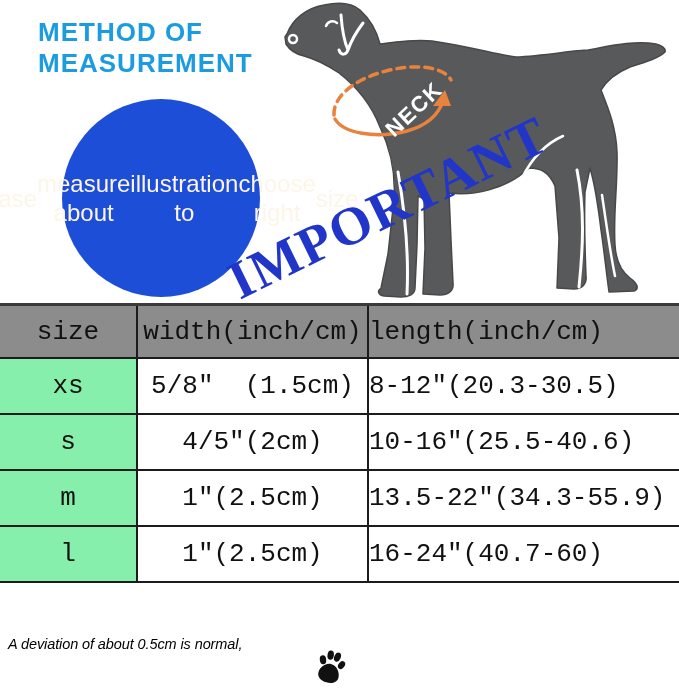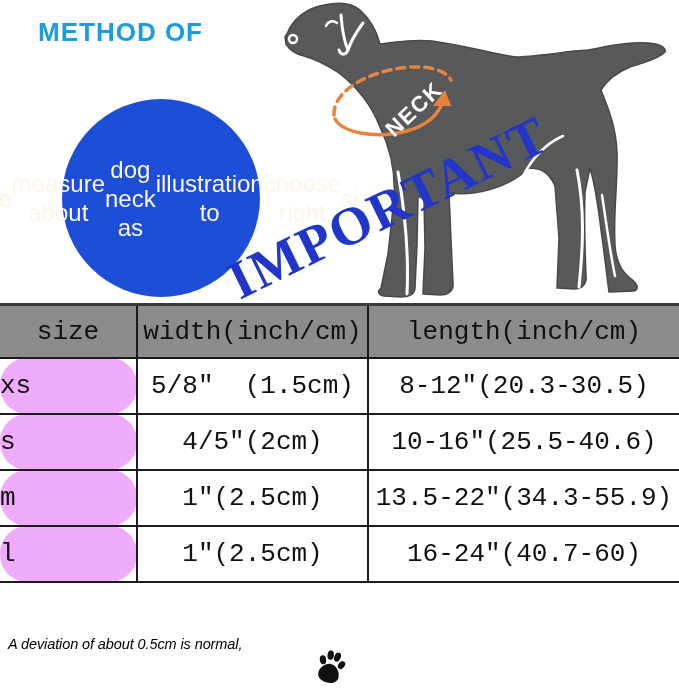--- a/index.html
+++ b/index.html
@@ -49,26 +49,26 @@
   table.size-table td{
     border:2px solid #1c1c1c;white-space:pre;overflow:hidden;
     vertical-align:middle;padding:0;
   }
   table.size-table th:first-child, table.size-table td:first-child{border-left:none;}
   table.size-table th:last-child,  table.size-table td:last-child{border-right:none;}
   table.size-table thead th{
     background:#8c8c8c;height:51px;font-weight:400;border-top:3px solid #3a3a3a;
   }
   table.size-table tbody tr{height:56px;}
-  table.size-table td:first-child{background:#f0abfc;text-align:left;border-radius:27px;}
+  table.size-table td:first-child{background:#86efac;text-align:center;}
   .col-size{width:137px;}
   .col-width{width:231px;}
   .col-length{width:311px;}
   th.h-width, td.c-width{text-align:center;padding-left:14px;}
-  th.h-length, td.c-length{text-align:center;padding-left:10px;}
+  th.h-length, td.c-length{text-align:left;padding-left:10px;}
   th.h-size{text-align:center;}
 
   
   .note{
     position:absolute;left:8px;top:636px;
     font-family:"Liberation Sans", sans-serif;
     font-style:italic;font-size:14.5px;color:#000;letter-spacing:-0.1px;
   }
   .note .line1{margin-bottom:6px;}
   .paw{position:absolute;left:315px;top:647px;width:32px;height:38px;}
@@ -141,26 +141,26 @@
       <path stroke-dasharray="8 6" d="M 334 115 C 333 97 354 79 386 71 C 416 63 444 67 451 80"></path>
       <path d="M 335 119 C 343 133 375 139 407 131 C 425 126 438 116 443 101"></path>
       <path fill="#e8823c" stroke="none" d="M 445 90 L 433 106 L 451 106 Z"></path>
     </g>
 
     <text transform="translate(394,138) rotate(-43)" fill="#ffffff" font-family="Liberation Sans, sans-serif" font-size="22" font-weight="bold" letter-spacing="1.5">NECK</text>
   </svg>
 
   <div class="title">
     <div>METHOD OF</div>
+    <div>MEASUREMENT</div>
   </div>
 
   <div class="bubble">
     <div>Please</div>
     <div>measure about</div>
-    <div>dog neck as</div>
     <div>illustration to</div>
     <div>choose right</div>
     <div>size</div>
   </div>
 
   <div class="watermark">IMPORTANT</div>
 
   <table class="size-table">
     <colgroup>
       <col class="col-size">

